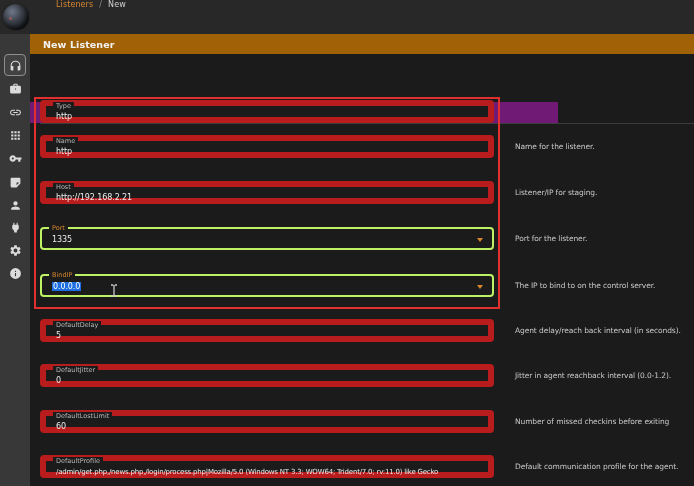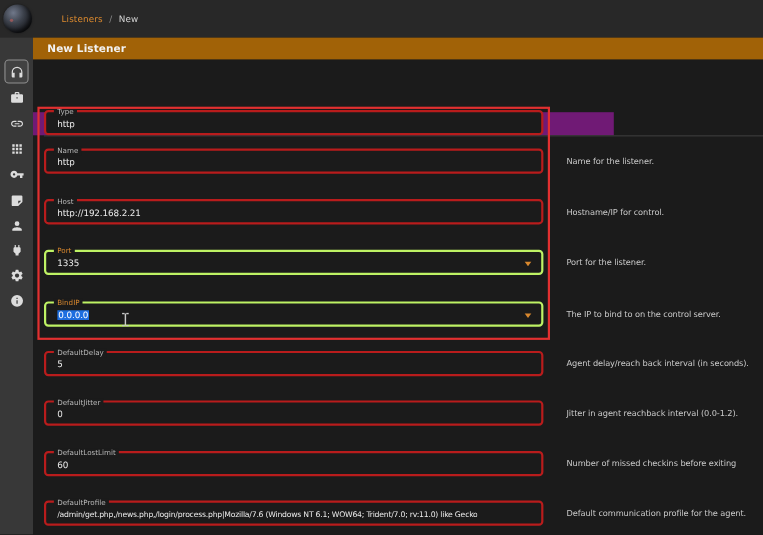--- a/index.html
+++ b/index.html
@@ -11,39 +11,39 @@
     -webkit-font-smoothing:antialiased;
   }
   
   .topbar { position:absolute; left:0; top:0; width:694px; height:34px; background:#282828; z-index:5; }
   .logo {
     position:absolute; left:3px; top:4px; width:26px; height:26px; border-radius:50%;
     background:radial-gradient(circle at 35% 30%, #70788a 0%, #3c414b 38%, #15161a 78%);
     box-shadow:inset -2px -2px 4px rgba(0,0,0,.6), 0 0 2px rgba(0,0,0,.5);
   }
   .logo::after{ content:""; position:absolute; left:6px; top:13px; width:3px; height:3px; border-radius:50%; background:#a65a5a; opacity:.8; }
-  .breadcrumb { position:absolute; left:56px; top:0; height:34px; display:flex; align-items:center; gap:6px; font-size:8px; letter-spacing:.1px; }
+  .breadcrumb { position:absolute; left:56px; top:0; height:34px; display:flex; gap:6px; font-size:8px; letter-spacing:.1px; }
   .bc-active { color:#d9882e; }
   .bc-sep { color:#8a8a8a; }
   .bc-current { color:#d2d2d2; }
   
   .titlebar { position:absolute; left:30px; top:34px; width:664px; height:20px; background:#a16207; display:flex; align-items:center; padding-left:13px; z-index:4;}
   .titlebar span { font-size:9.5px; font-weight:bold; color:#f2f2f2; letter-spacing:.1px; }
   .authorbar { position:absolute; left:30px; top:66px; width:528px; height:21px; background:#701a75; display:flex; align-items:center; padding-left:22px;margin-top:36px; }
   .authorbar span { font-size:8px; color:#cfcfcf; }
   
   .sidebar { position:absolute; left:0; top:34px; width:30px; height:452px; background:#383838; z-index:6; }
   .side-item { position:absolute; left:4px; width:22px; height:22px; display:flex; align-items:center; justify-content:center; border-radius:4px; }
   .side-item.active { background:#424242; border:1px solid #8f8f8f; }
   .side-item svg { width:13px; height:13px; fill:#dcdcdc; }
   
   .divider { position:absolute; left:40px; top:123px; width:654px; height:1px; background:#3d3d3d; }
   .field {
     position:absolute; left:40px; width:454px; height:23px;
-    border:2px solid #b91c1c; border-radius:4px; background:#1b1b1b;
+    border:6px solid #b91c1c; border-radius:4px; background:#1b1b1b;
   }
   .field .flabel {
     position:absolute; top:-4px; left:7px; padding:0 3px; line-height:8px;
     font-size:6.5px; color:#b8b8b8; background:#1b1b1b; white-space:nowrap;
   }
   .field .fvalue {
     position:absolute; left:10px; top:6px; font-size:8px; color:#ececec;
     white-space:nowrap; max-width:436px; overflow:hidden; letter-spacing:-.1px;
   }
   .field.small-value .fvalue { font-size:7px; letter-spacing:-.2px; top:7px; }
@@ -146,21 +146,21 @@
 <div class="field" style="top:135px">
   <span class="flabel">Name</span>
   <span class="fvalue">http</span>
 </div>
 <div class="desc" style="top:142px">Name for the listener.</div>
 
 <div class="field" style="top:181px">
   <span class="flabel">Host</span>
   <span class="fvalue">http://192.168.2.21</span>
 </div>
-<div class="desc" style="top:188px">Hostname/IP for control.</div>
+<div class="desc" style="top:188px">Listener/IP for staging.</div>
 
 <div class="field select" style="top:227px">
   <span class="flabel">Port</span>
   <span class="fvalue">1335</span>
   <span class="caret"></span>
 </div>
 <div class="desc" style="top:234px">Port for the listener.</div>
 
 <div class="field select" style="top:274px">
   <span class="flabel">BindIP</span>
@@ -182,21 +182,21 @@
 <div class="desc" style="top:371px">Jitter in agent reachback interval (0.0-1.2).</div>
 
 <div class="field" style="top:410px">
   <span class="flabel">DefaultLostLimit</span>
   <span class="fvalue">60</span>
 </div>
 <div class="desc" style="top:417px">Number of missed checkins before exiting</div>
 
 <div class="field small-value" style="top:455px">
   <span class="flabel">DefaultProfile</span>
-  <span class="fvalue">/admin/get.php,/news.php,/login/process.php|Mozilla/7.6 (Windows NT 6.1; WOW64; Trident/7.0; rv:11.0) like Gecko</span>
+  <span class="fvalue">/admin/get.php,/news.php,/login/process.php|Mozilla/5.0 (Windows NT 3.3; WOW64; Trident/7.0; rv:11.0) like Gecko</span>
 </div>
 <div class="desc" style="top:462px">Default communication profile for the agent.</div>
 
 <div class="annotation"></div>
 
 <div class="ibeam">
   <svg width="8" height="13" viewBox="0 0 8 13">
     <path d="M1 1h2.2M4.8 1H7M4 1v11M1 12h2.2M4.8 12H7" stroke="#c9c9c9" stroke-width="1.3" fill="none"></path>
   </svg>
 </div>

